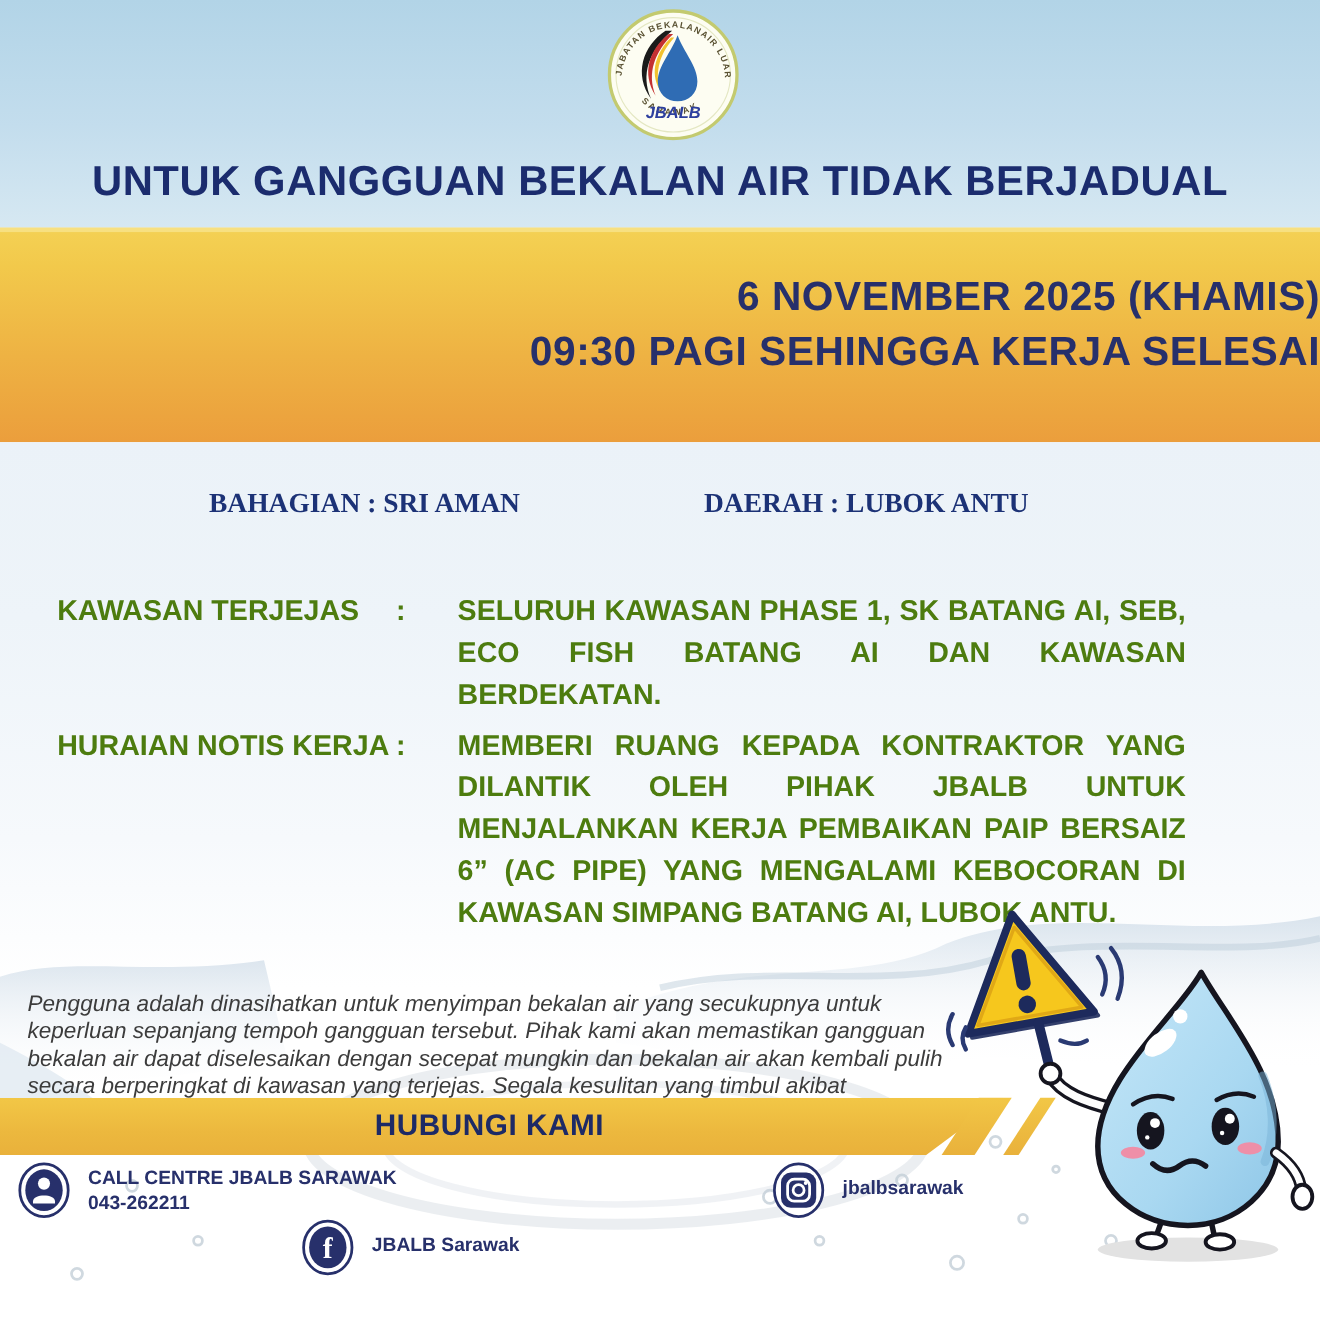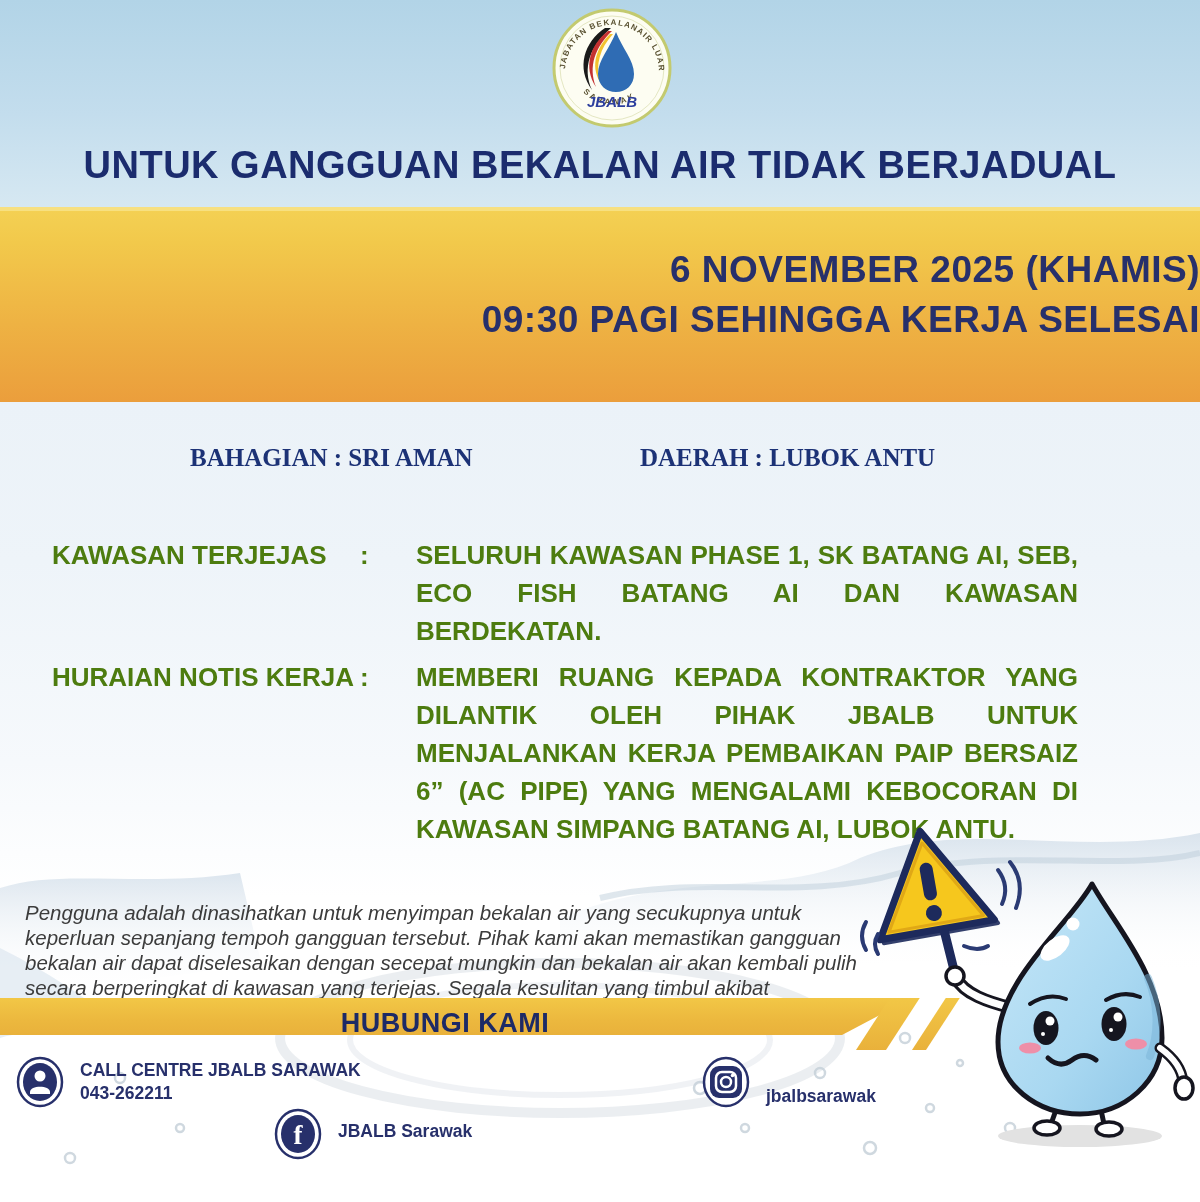--- a/index.html
+++ b/index.html
@@ -30,37 +30,37 @@
     color:#4d7c0f;font-weight:bold;font-size:26px;line-height:38px;}
   .section .sec-text{text-align:justify;padding-right:2px;}
   .sec-1{top:536px;}
   .sec-2{top:658px;}
   
   .splash{position:absolute;left:0;top:828px;width:1200px;height:350px;pointer-events:none;}
   
   .advisory{position:absolute;left:25px;top:880px;width:838px;
     font-style:italic;font-weight:500;color:#3c3c3c;font-size:20.5px;line-height:25px;margin-top:20px;}
   
-  .contact-bar{position:absolute;left:0;top:998px;width:960px;height:37px;
+  .contact-bar{position:absolute;left:0;top:998px;width:960px;height:52px;
     background:linear-gradient(180deg,#f2c746 0%,#ecb83e 60%,#e9b13b 100%);
     clip-path:polygon(0 0,912px 0,842px 100%,0 100%);}
   .contact-bar-label{position:absolute;left:0;top:10px;width:890px;text-align:center;
     color:#1d2a66;font-weight:bold;font-size:27px;letter-spacing:.5px;}
   .stripe{position:absolute;top:998px;height:52px;background:linear-gradient(180deg,#f2c746,#e9b13b);
     transform:skewX(-33deg);transform-origin:bottom left;}
   .stripe-1{left:856px;width:30px;}
   .stripe-2{left:912px;width:14px;}
   
   .contact-item{position:absolute;display:flex;align-items:flex-start;}
   .ci-icon{flex:0 0 auto;}
   .ci-text{margin-left:16px;color:#27306b;font-weight:bold;font-size:17.5px;line-height:23px;padding-top:3px;}
   .ci-1{left:16px;top:1056px;}
   .ci-2{left:270px;top:1056px;}
   .ci-3{left:274px;top:1108px;}
-  .ci-4{left:702px;top:1056px;align-items:flex-end;}
+  .ci-4{left:702px;top:1056px;}
   .ci-2 .ci-text,.ci-3 .ci-text,.ci-4 .ci-text{padding-top:12px;}
   
   .mascot{position:absolute;left:852px;top:818px;width:348px;height:336px;}
 </style>
 </head>
 <body>
 
 <div class="poster">
 
   <div class="sky"></div>

